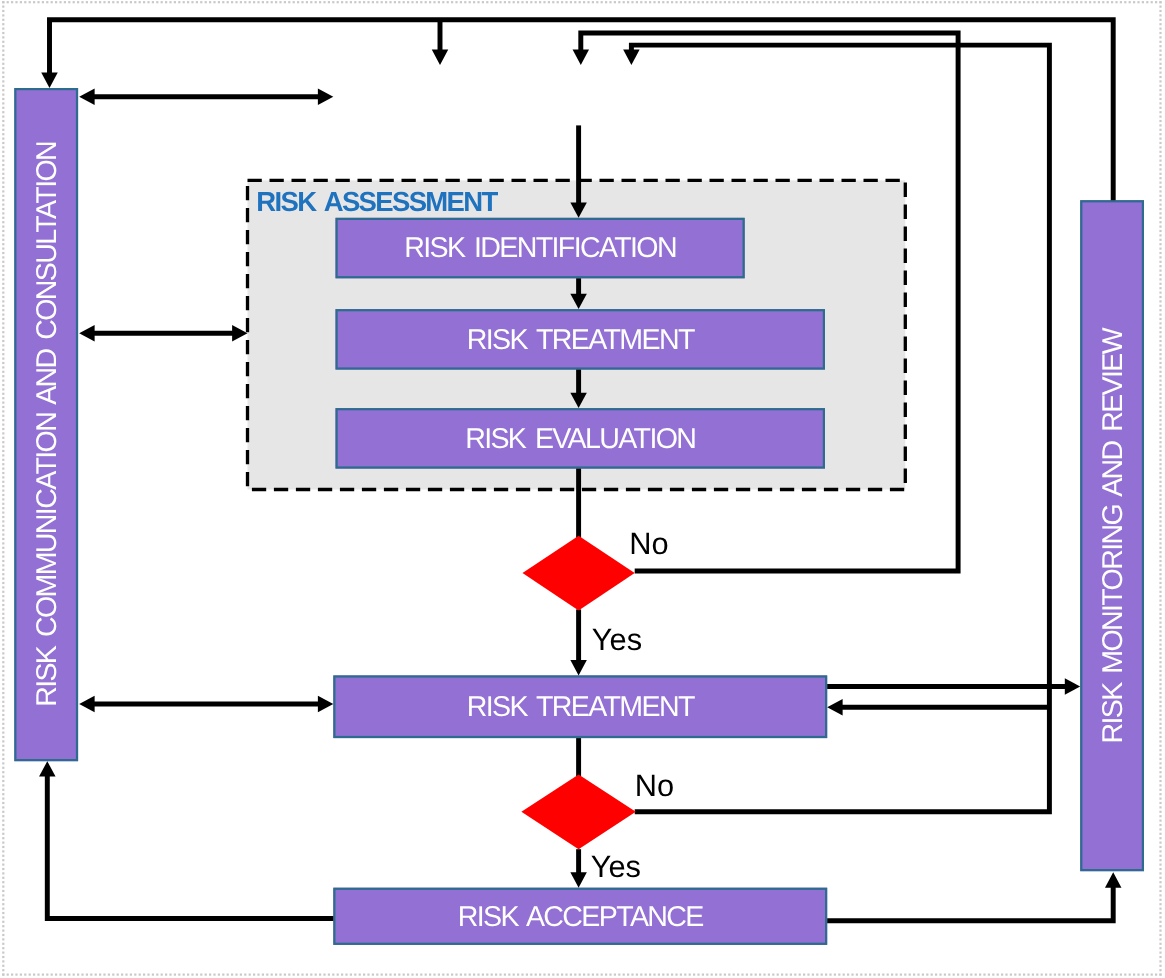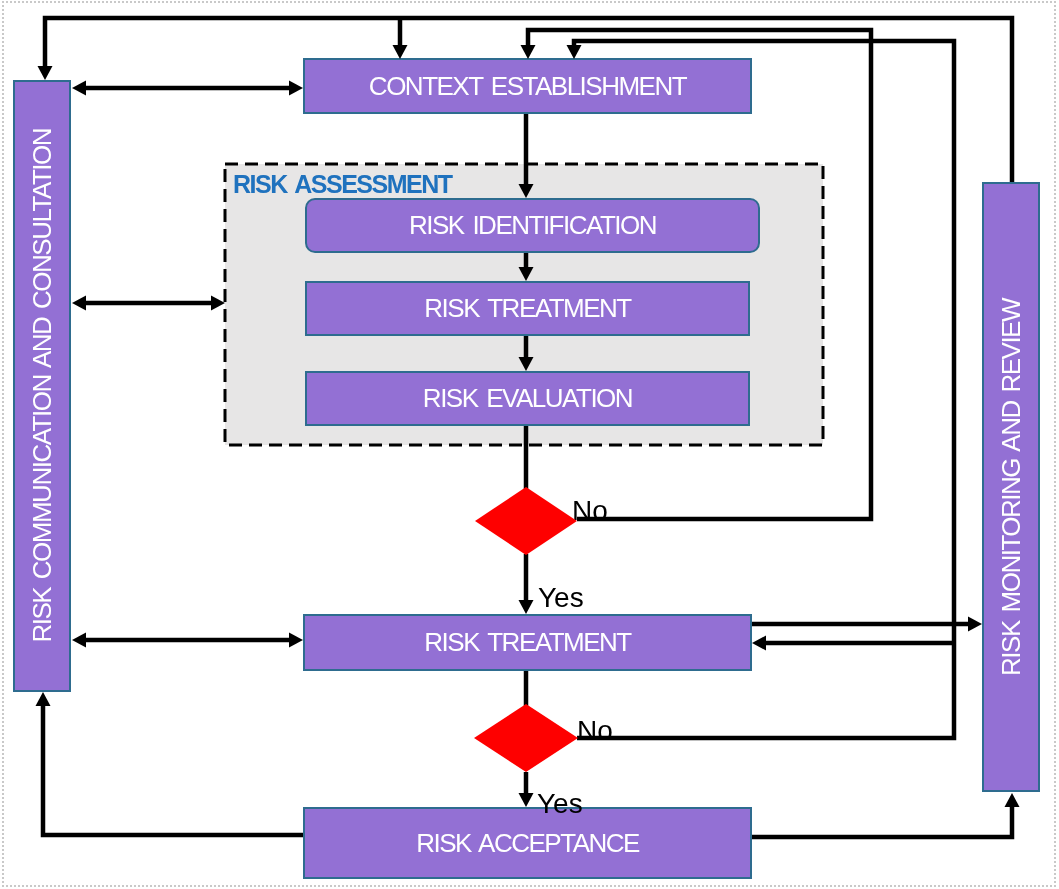--- a/index.html
+++ b/index.html
@@ -28,25 +28,25 @@
     display: flex;
     align-items: center;
     justify-content: center;
     color: var(--color-box-text, #fff);
     font-size: 26px;
     letter-spacing: -1.5px;
     word-spacing: 3px;
     white-space: nowrap;
   }
   .node-context      { left: 303px; top:  58px; width: 449px; height: 56px; }
-  .node-ident        { left: 305px; top: 198px; width: 455px; height: 55px; border-radius: 10px; }
+  .node-ident        { left: 305px; top: 198px; width: 372px; height: 55px; }
   .node-analysis     { left: 305px; top: 281px; width: 445px; height: 55px; }
   .node-evaluation   { left: 305px; top: 371px; width: 445px; height: 55px; text-align: right; }
   .node-treatment    { left: 303px; top: 614px; width: 449px; height: 57px; text-align: right; }
-  .node-acceptance   { left: 303px; top: 807px; width: 449px; height: 72px; }
+  .node-acceptance   { left: 303px; top: 807px; width: 449px; height: 52px; }
   .node-comm         { left:  13px; top:  80px; width:  58px; height: 612px; }
   .node-monitor      { left: 982px; top: 182px; width:  58px; height: 610px; }
   .vertical-label {
     writing-mode: vertical-rl;
     transform: rotate(180deg);
   }
 
   .assessment-area {
     position: absolute;
     left: 225px; top: 164px; width: 598px; height: 281px;
@@ -61,21 +61,20 @@
     font-weight: bold;
     letter-spacing: -1.5px;
     color: var(--color-assessment-label, #1F72BE);
     line-height: 1.2;
   }
   .decision-label {
     position: absolute;
     font-size: 28px;
     color: var(--color-decision-text, #000);
     line-height: 1;
-    margin-top: 16px;
   }
   .label-no1  { left: 572px; top: 481px; }
   .label-yes1 { left: 538px; top: 568px; }
   .label-no2  { left: 577px; top: 701px; }
   .label-yes2 { left: 537px; top: 774px; }
 
   .flow path, .flow polyline { stroke: var(--color-line, #000); stroke-width: 4.5; fill: none; }
   .flow polygon.arrowhead { fill: var(--color-line, #000); stroke: none; }
   .flow polygon.diamond { fill: var(--color-diamond-fill, #FE0000); stroke: none; }
   .backdrop rect.dashed {
@@ -89,23 +88,20 @@
 <body>
 
 <div class="canvas">
   <div class="frame"></div>
 
   <div class="assessment-area"></div>
   <svg class="layer backdrop" viewBox="0 0 1059 889">
     <rect class="dashed" x="225" y="164" width="598" height="281"></rect>
   </svg>
 
-  <div class="node node-context">
-    <span>CONTEXT ESTABLISHMENT</span>
-  </div>
   <div class="node node-ident">
     <span>RISK IDENTIFICATION</span>
   </div>
   <div class="node node-analysis">
     <span>RISK TREATMENT</span>
   </div>
   <div class="node node-evaluation">
     <span>RISK EVALUATION</span>
   </div>
   <div class="node node-treatment">

